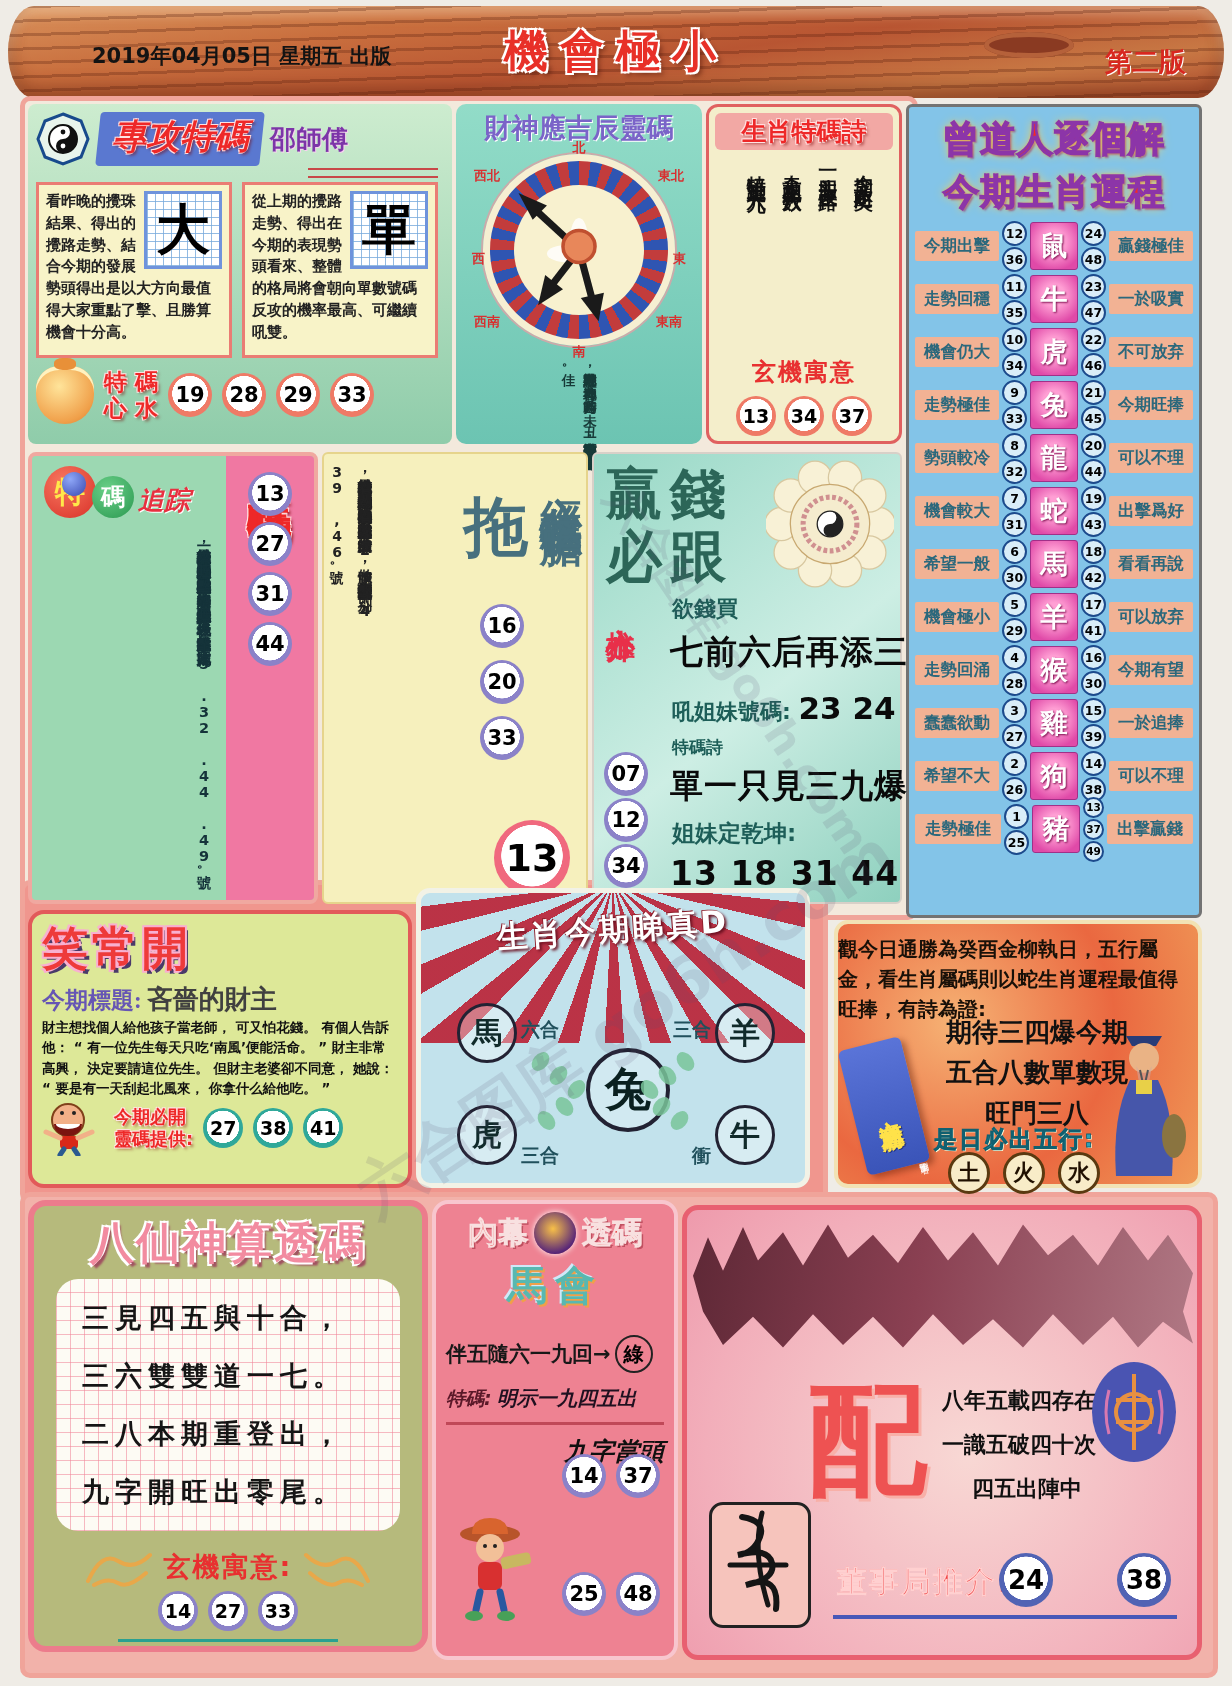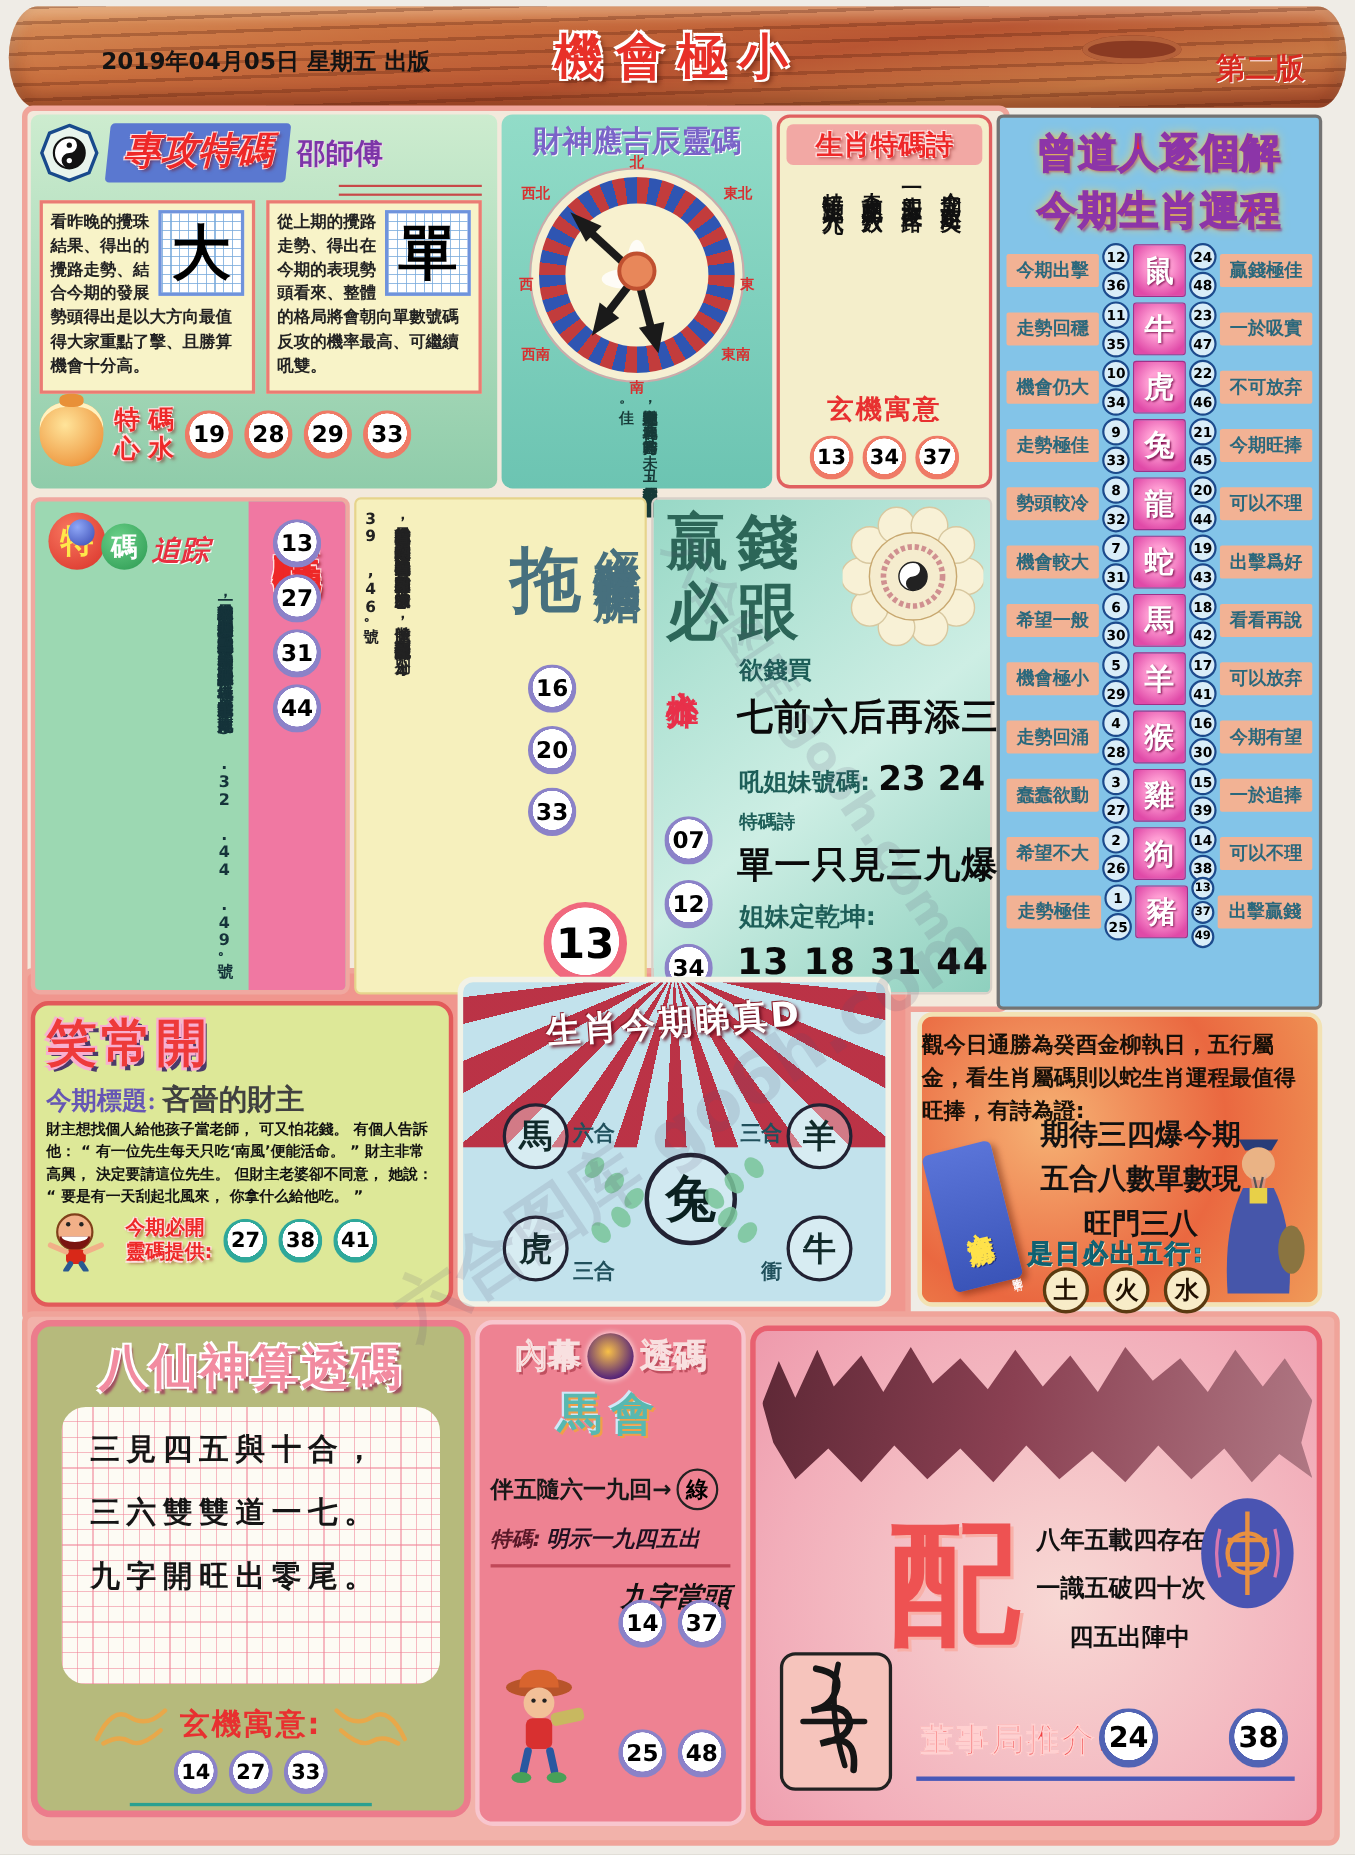--- a/index.html
+++ b/index.html
@@ -80,21 +80,21 @@
   #pF{left:322px;top:452px;width:266px;height:452px;background:#f6f0bd;border:2px solid #e6d48c;border-radius:6px;}
   #pF .vtitle{position:absolute;right:4px;top:8px;font-size:42px;font-weight:900;color:#47707e;letter-spacing:6px;line-height:1;}
   #pF .drag{position:absolute;right:58px;top:30px;font-size:64px;font-weight:900;color:#47707e;}
   #pF .fballs{position:absolute;right:62px;top:150px;display:flex;flex-direction:column;gap:12px;}
   #pF .body{position:absolute;left:30px;top:14px;height:420px;font-size:14.5px;font-weight:700;line-height:1.45;color:#222;}
   #pF .spill{position:absolute;left:4px;top:10px;font-size:14px;font-weight:700;color:#222;}
   
   #pG{left:592px;top:452px;width:310px;height:452px;background:linear-gradient(140deg,#98d8c6,#cdeee4 55%,#8ed0be);border:2px solid #d8d0c8;border-radius:6px;}
   #pG .wtitle{position:absolute;left:12px;top:8px;width:140px;font-size:56px;line-height:1.12;font-weight:900;color:#2c6658;font-family:"DejaVu Serif","Liberation Serif",serif;letter-spacing:8px;}
   #pG .hs{position:absolute;left:10px;top:150px;font-size:29px;font-weight:900;color:#e8304a;letter-spacing:2px;line-height:1.1;}
-  #pG .gballs{position:absolute;left:10px;top:288px;display:flex;flex-direction:column;gap:14px;}
+  #pG .gballs{position:absolute;left:10px;top:298px;display:flex;flex-direction:column;gap:2px;}
   .gline{position:absolute;left:78px;color:#1d5e58;font-weight:900;}
   .gbig{position:absolute;left:76px;font-size:33px;font-weight:900;color:#0a0a0a;letter-spacing:1px;white-space:nowrap;}
   
   #pH{left:28px;top:910px;width:384px;height:278px;background:#dde898;border:4px solid #e25a5a;border-radius:16px;padding:4px 10px;}
   .bubble{font-size:46px;letter-spacing:4px;color:#ee3a3a;font-weight:900;
     text-shadow:-2px -2px 0 #f8b0d0,2px -2px 0 #f8b0d0,-2px 2px 0 #f8b0d0,3px 3px 0 #4a3a6a;}
   #pH .jbody{font-size:13.5px;font-weight:700;line-height:1.5;color:#111;}
   
   #pI{left:416px;top:888px;width:394px;height:300px;background:#c2e2ec;border:5px solid #f2f2e6;border-radius:14px;overflow:hidden;}
   #pI .rays{position:absolute;left:0;top:0;right:0;height:150px;
@@ -550,20 +550,21 @@
       <path d="M40 54h16v14H40z" fill="#e8d048"></path>
       <ellipse cx="78" cy="110" rx="12" ry="22" fill="#8a7440"></ellipse>
     </svg>
   </div>
 
   <div id="pK" class="panel">
     <div class="ktitle">八仙神算透碼</div>
     <div class="grid">
       <div class="kline">三見四五與十合，</div>
       <div class="kline">三六雙雙道一七。</div>
+      <div class="kline">二八本期重登出，</div>
       <div class="kline">九字開旺出零尾。</div>
     </div>
     <div style="display:flex;align-items:center;justify-content:center;gap:10px;margin-top:14px;">
       <svg width="70" height="44" viewBox="0 0 70 44">
         <path d="M4 36Q18 6 34 16T66 10M10 40q14-8 24-2t28-10" stroke="#e8a84a" stroke-width="4" fill="none" stroke-linecap="round"></path>
       </svg>
       <span class="hintlabel" style="font-size:27px;">玄機寓意:</span>
       <svg width="70" height="44" viewBox="0 0 70 44">
         <path d="M66 36Q52 6 36 16T4 10M60 40q-14-8-24-2T8 28" stroke="#e8a84a" stroke-width="4" fill="none" stroke-linecap="round"></path>
       </svg>

